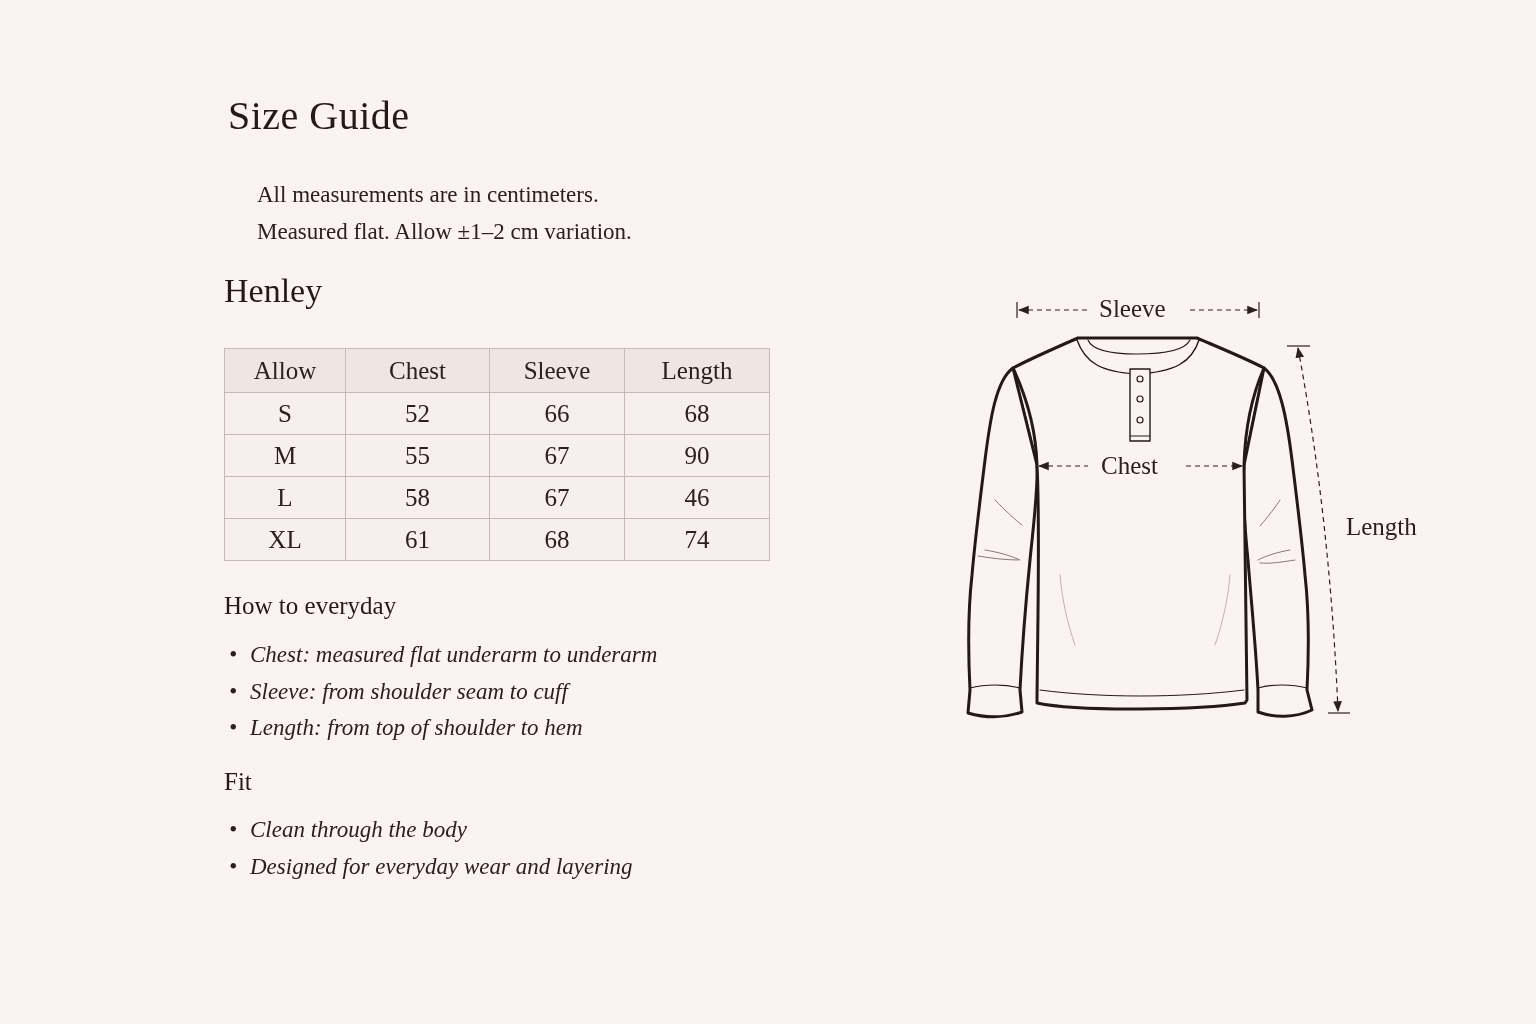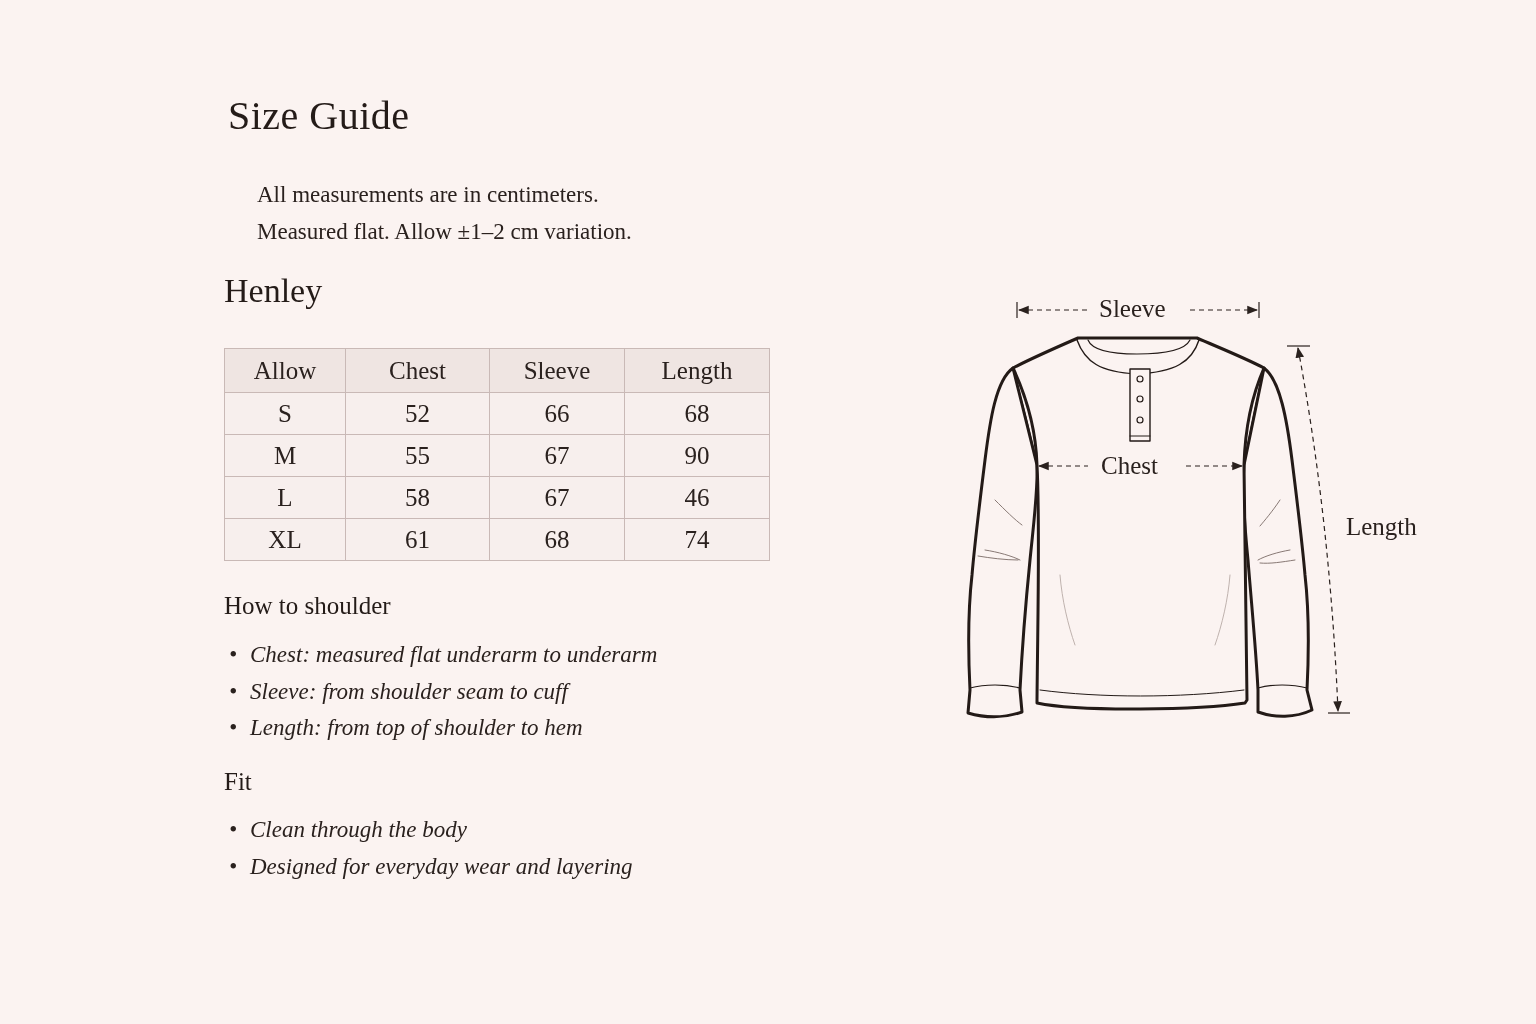--- a/index.html
+++ b/index.html
@@ -158,21 +158,21 @@
     </tr>
     <tr>
       <td>XL</td>
       <td>61</td>
       <td>68</td>
       <td>74</td>
     </tr>
   </tbody>
 </table>
 
-<h3 class="section-heading" style="top:592px;">How to shoulder</h3>
+<h3 class="section-heading" style="top:592px;">How to everyday</h3>
 <ul class="bullets" style="top:635px;">
   <li><span class="dot">•</span><span>Chest: measured flat underarm to underarm</span></li>
   <li><span class="dot">•</span><span>Sleeve: from shoulder seam to cuff</span></li>
   <li><span class="dot">•</span><span>Length: from top of shoulder to hem</span></li>
 </ul>
 
 <h3 class="section-heading" style="top:768px;">Fit</h3>
 <ul class="bullets" style="top:810px;">
   <li><span class="dot">•</span><span>Clean through the body</span></li>
   <li><span class="dot">•</span><span>Designed for everyday wear and layering</span></li>

